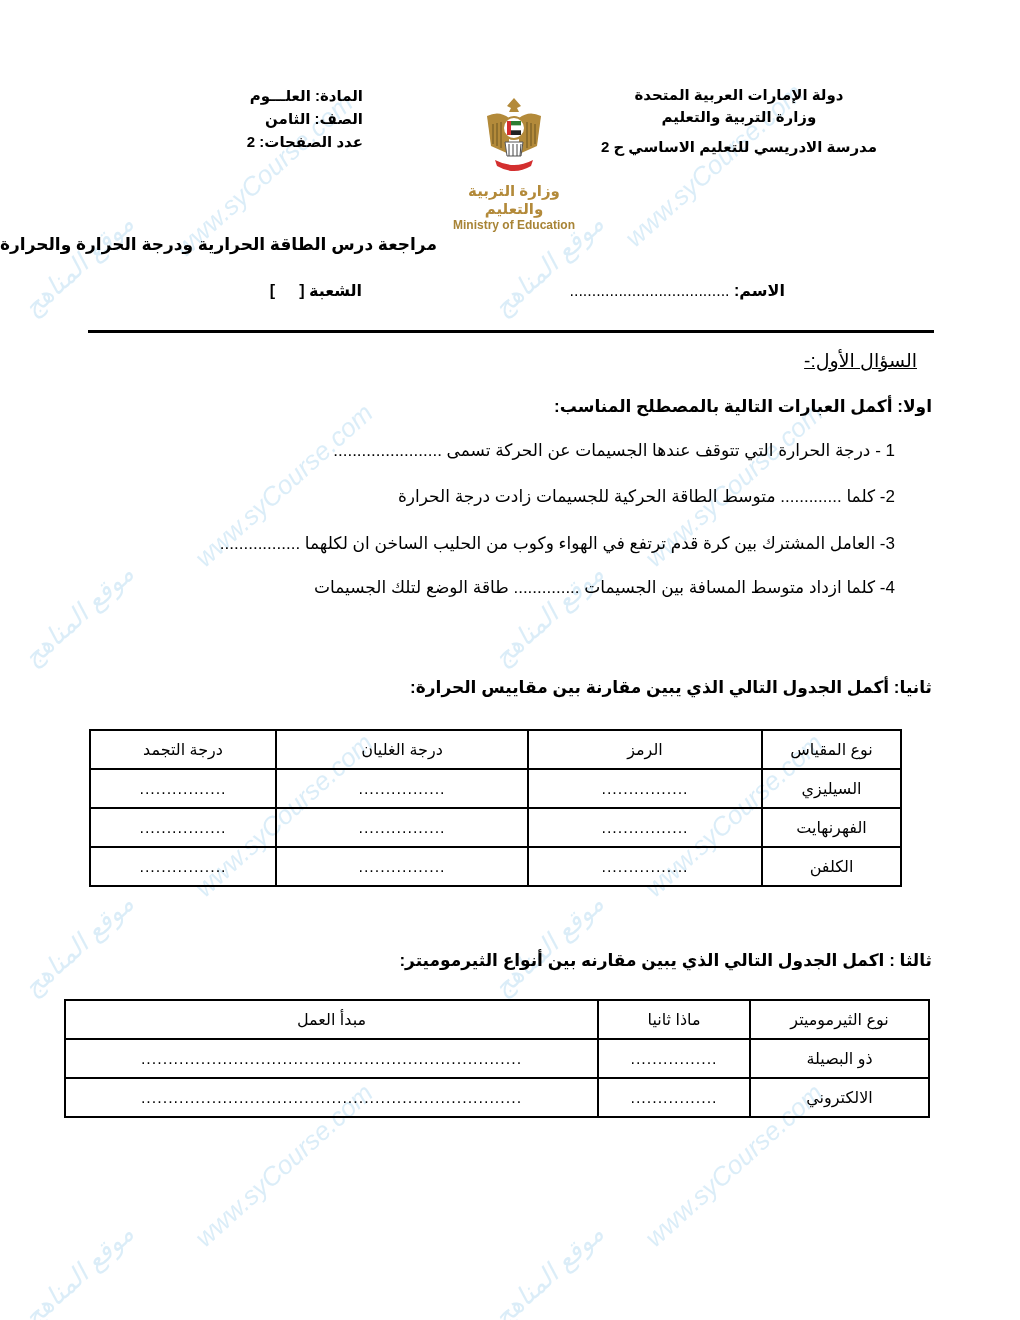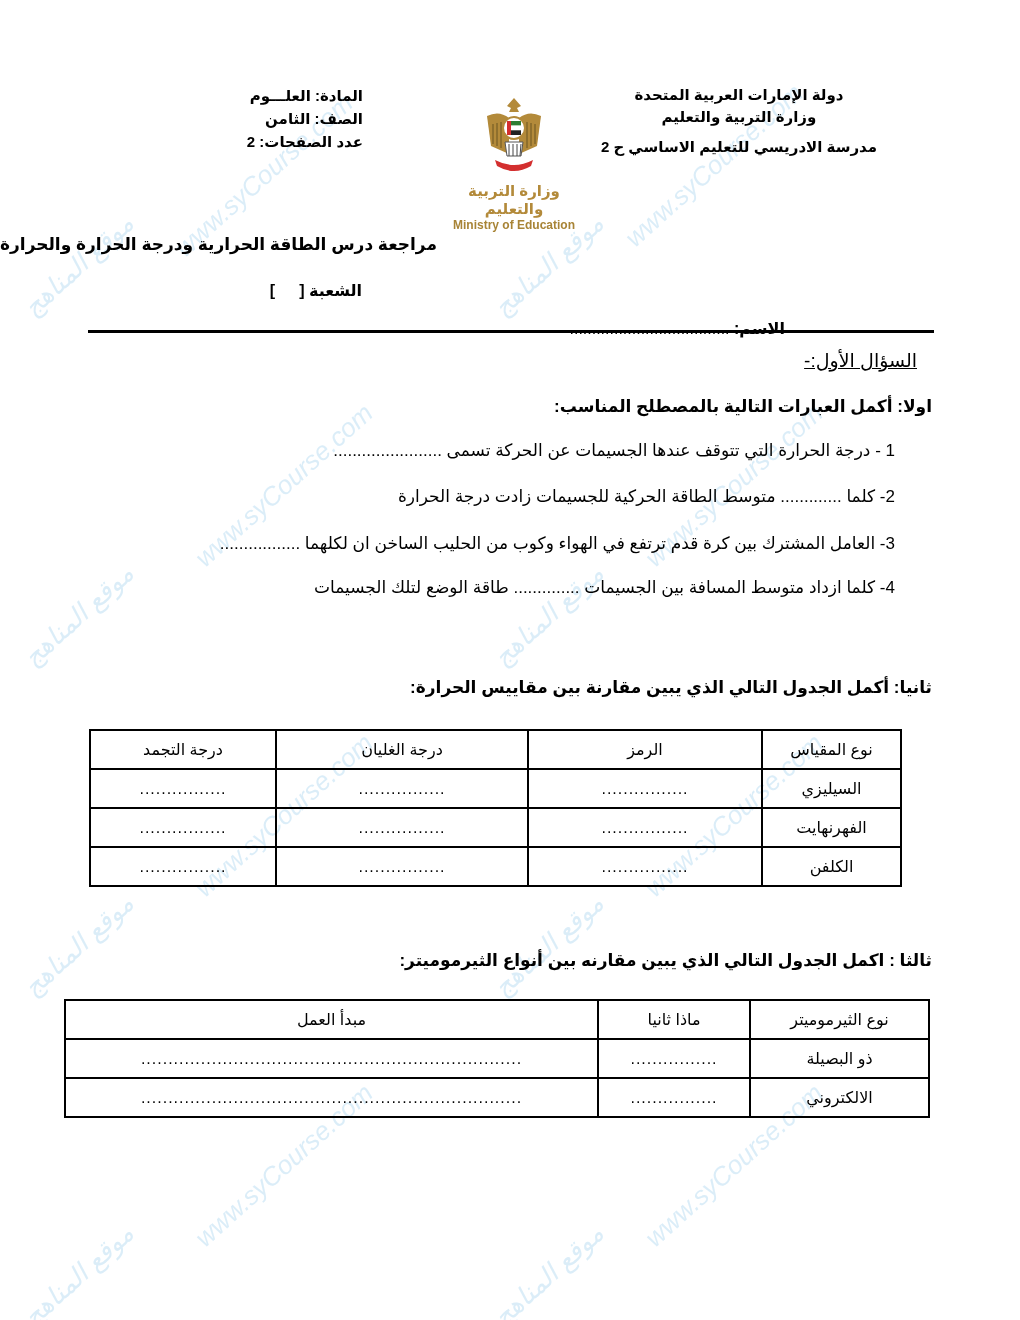--- a/index.html
+++ b/index.html
@@ -9,21 +9,21 @@
   .rtl { direction:rtl; }
   .wm { position:absolute; color:#d8ecf8; font-size:26px; transform:rotate(-42deg);
         white-space:nowrap; font-style:italic; pointer-events:none; opacity:0.9; }
   .hdr-right { right:143px; top:84px; text-align:center; font-size:15px; font-weight:bold; line-height:22px; }
   .hdr-right .school { margin-top:8px; font-size:15px; }
   .hdr-left { left:218px; top:84px; width:145px; text-align:right; font-size:15px; font-weight:bold; line-height:23px; }
   .logo { left:448px; top:96px; width:132px; text-align:center; }
   .logo .ar { color:#b38a3a; font-size:15px; font-weight:bold; margin-top:2px; }
   .logo .en { color:#a88436; font-size:12px; font-weight:bold; }
   .title { left:0; width:1020px; top:234px; text-align:left; font-size:17px; font-weight:bold; }
-  .namefld { right:235px; top:281px; font-size:16px; font-weight:bold;margin-top:38px; }
+  .namefld { right:235px; top:281px; font-size:16px; font-weight:bold; }
   .namefld .dots { font-weight:normal; }
   .section { right:658px; top:281px; font-size:16px; font-weight:bold; }
   .rule { left:88px; top:330px; width:846px; height:3px; background:#000; }
   .q1 { right:103px; top:349px; font-size:19px; font-weight:normal; text-decoration:underline; }
   .sub { right:88px; font-size:17px; font-weight:bold; }
   .item { right:125px; font-size:17px; }
   table.t { position:absolute; border-collapse:collapse; font-size:16px; }
   table.t td { border:2px solid #000; text-align:center; padding:0 6px; height:37px; }
   table.t td.first { text-align:center; }
   .dots { letter-spacing:1px; }

